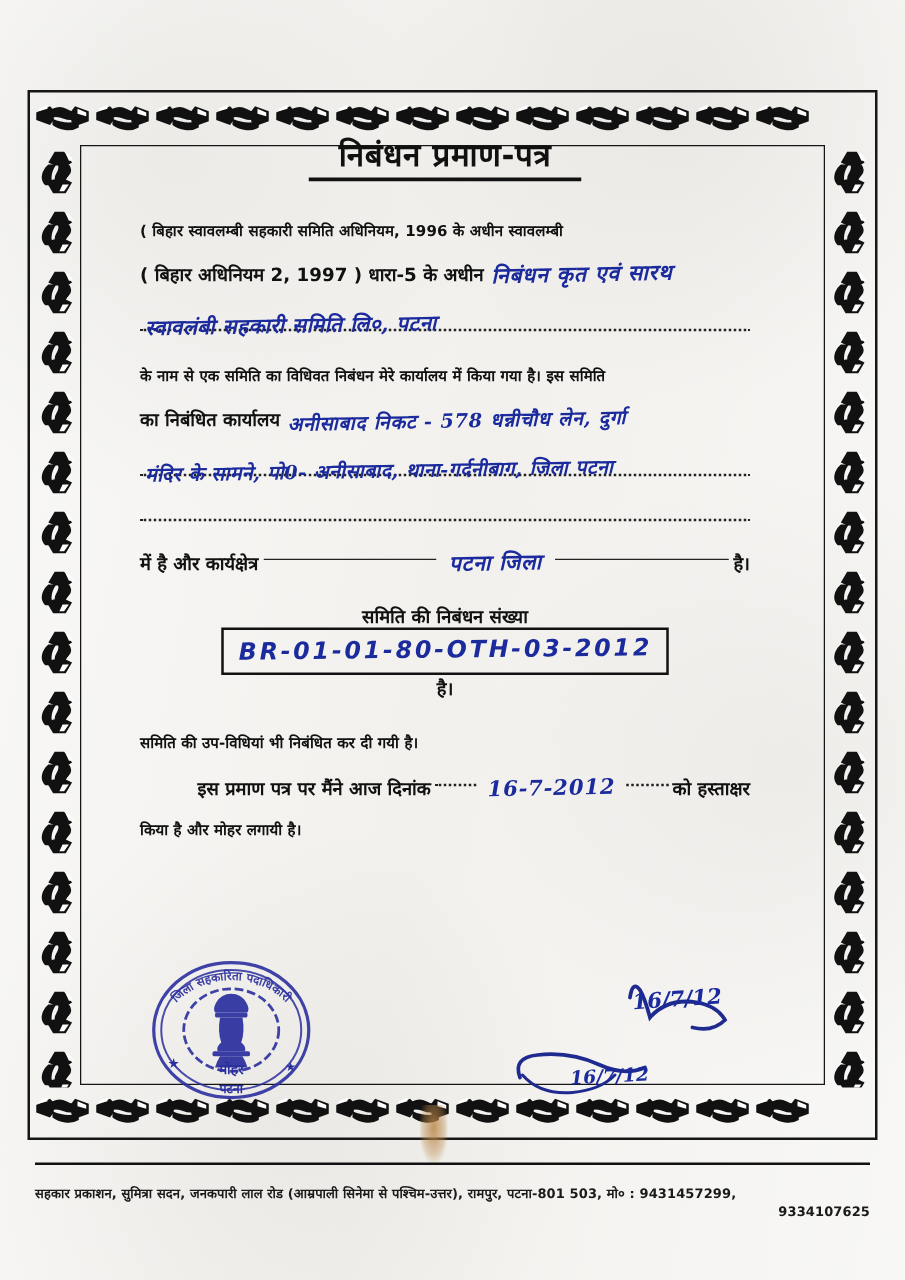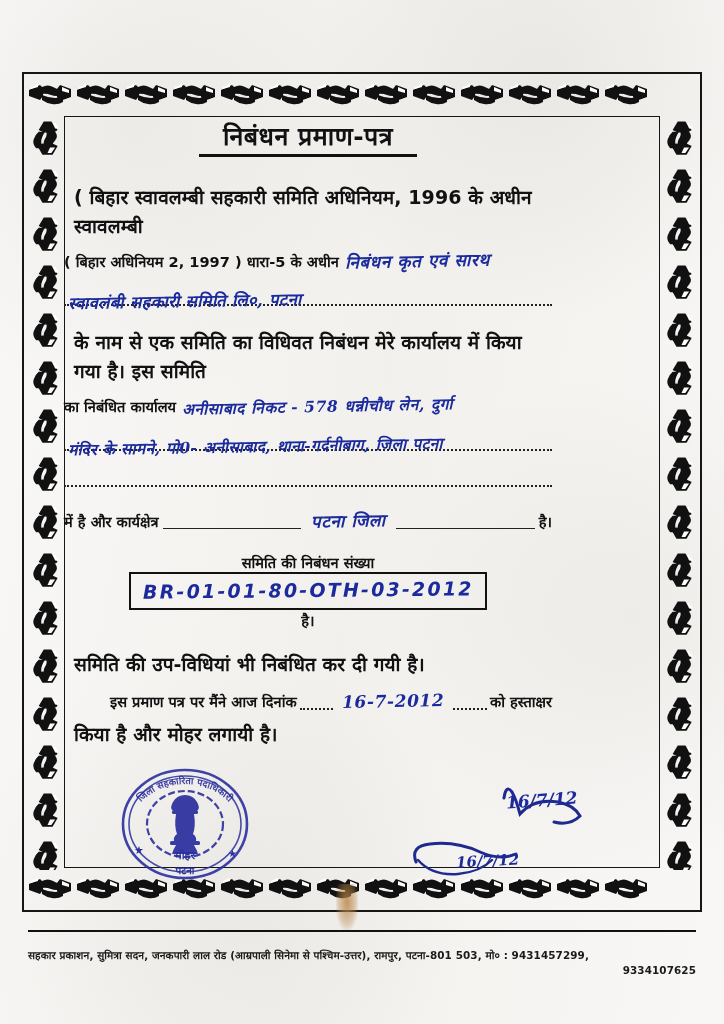--- a/index.html
+++ b/index.html
@@ -64,43 +64,44 @@
     right: 40px;
     bottom: 42px;
     border: 1.6px solid #161616;
     box-sizing: border-box;
   }
 
   
   .content {
     position: absolute;
     left: 64px;
-    top: 118px;
+    top: 106px;
     width: 488px;
     color: #111;
+    padding-left: 48px;
   }
   .doc-title {
     text-align: center;
     font-size: 25px;
     font-weight: bold;
     letter-spacing: 0.5px;
     margin: 0 0 2px 0;
     font-family: "DejaVu Sans", sans-serif;
   }
   .title-underline {
     width: 218px;
     height: 2.5px;
     background: #111;
     margin: 0 auto 26px auto;
   }
   .para {
-    font-size: 19px;
+    font-size: 12px;
     line-height: 29px;
     font-weight: bold;
-    margin: 0 0 6px 10px;
+    margin: 0 0 6px 0;
     letter-spacing: 0.1px;
   }
   .para.indent { text-indent: 46px; }
 
   
   .hw {
     font-family: "DejaVu Serif", serif;
     color: #1b2a9c;
     font-style: italic;
     font-weight: 600;
@@ -118,21 +119,21 @@
     height: 0;
   }
   .solidline {
     border-bottom: 1.6px solid #222;
     flex: 1 1 auto;
     margin: 0 4px 7px 4px;
     height: 0;
   }
   .row {
     display: flex;
-    align-items: flex-end;
+    align-items: center;
     font-size: 14.6px;
     font-weight: bold;
     line-height: 29px;
     margin-bottom: 4px;
   }
   .row .lbl { white-space: nowrap; }
   .hw-over {
     position: relative;
     z-index: 2;
     white-space: nowrap;

